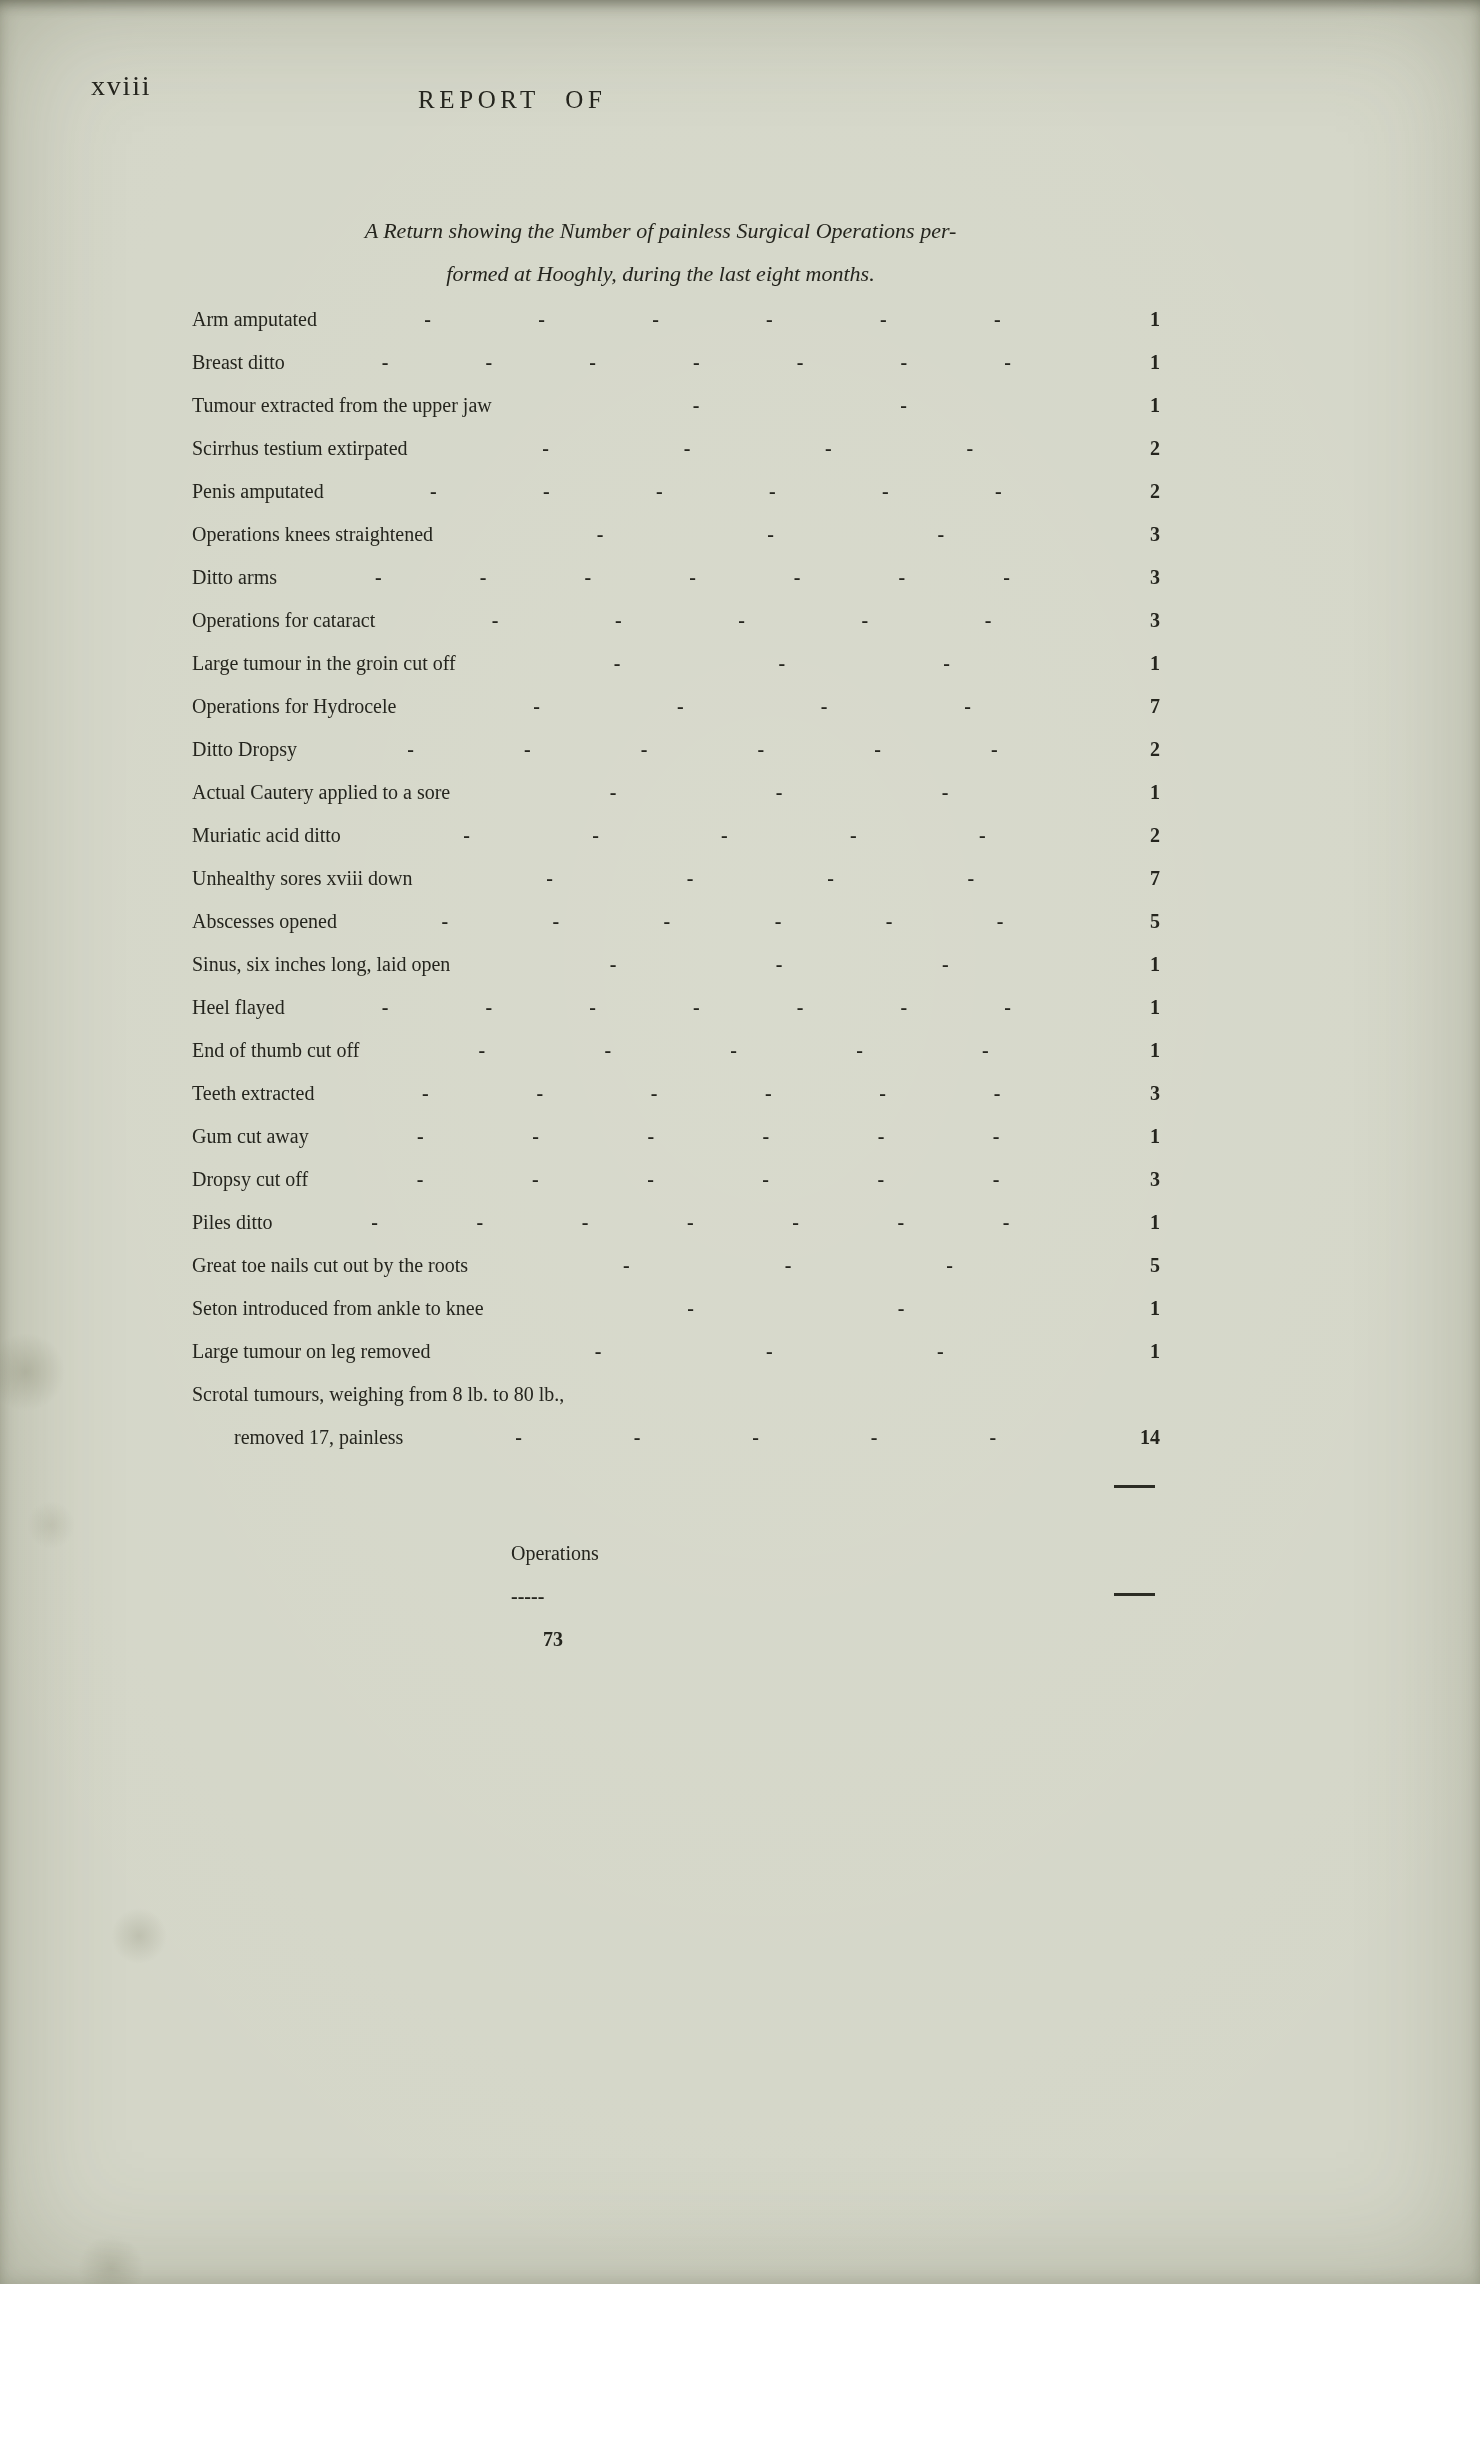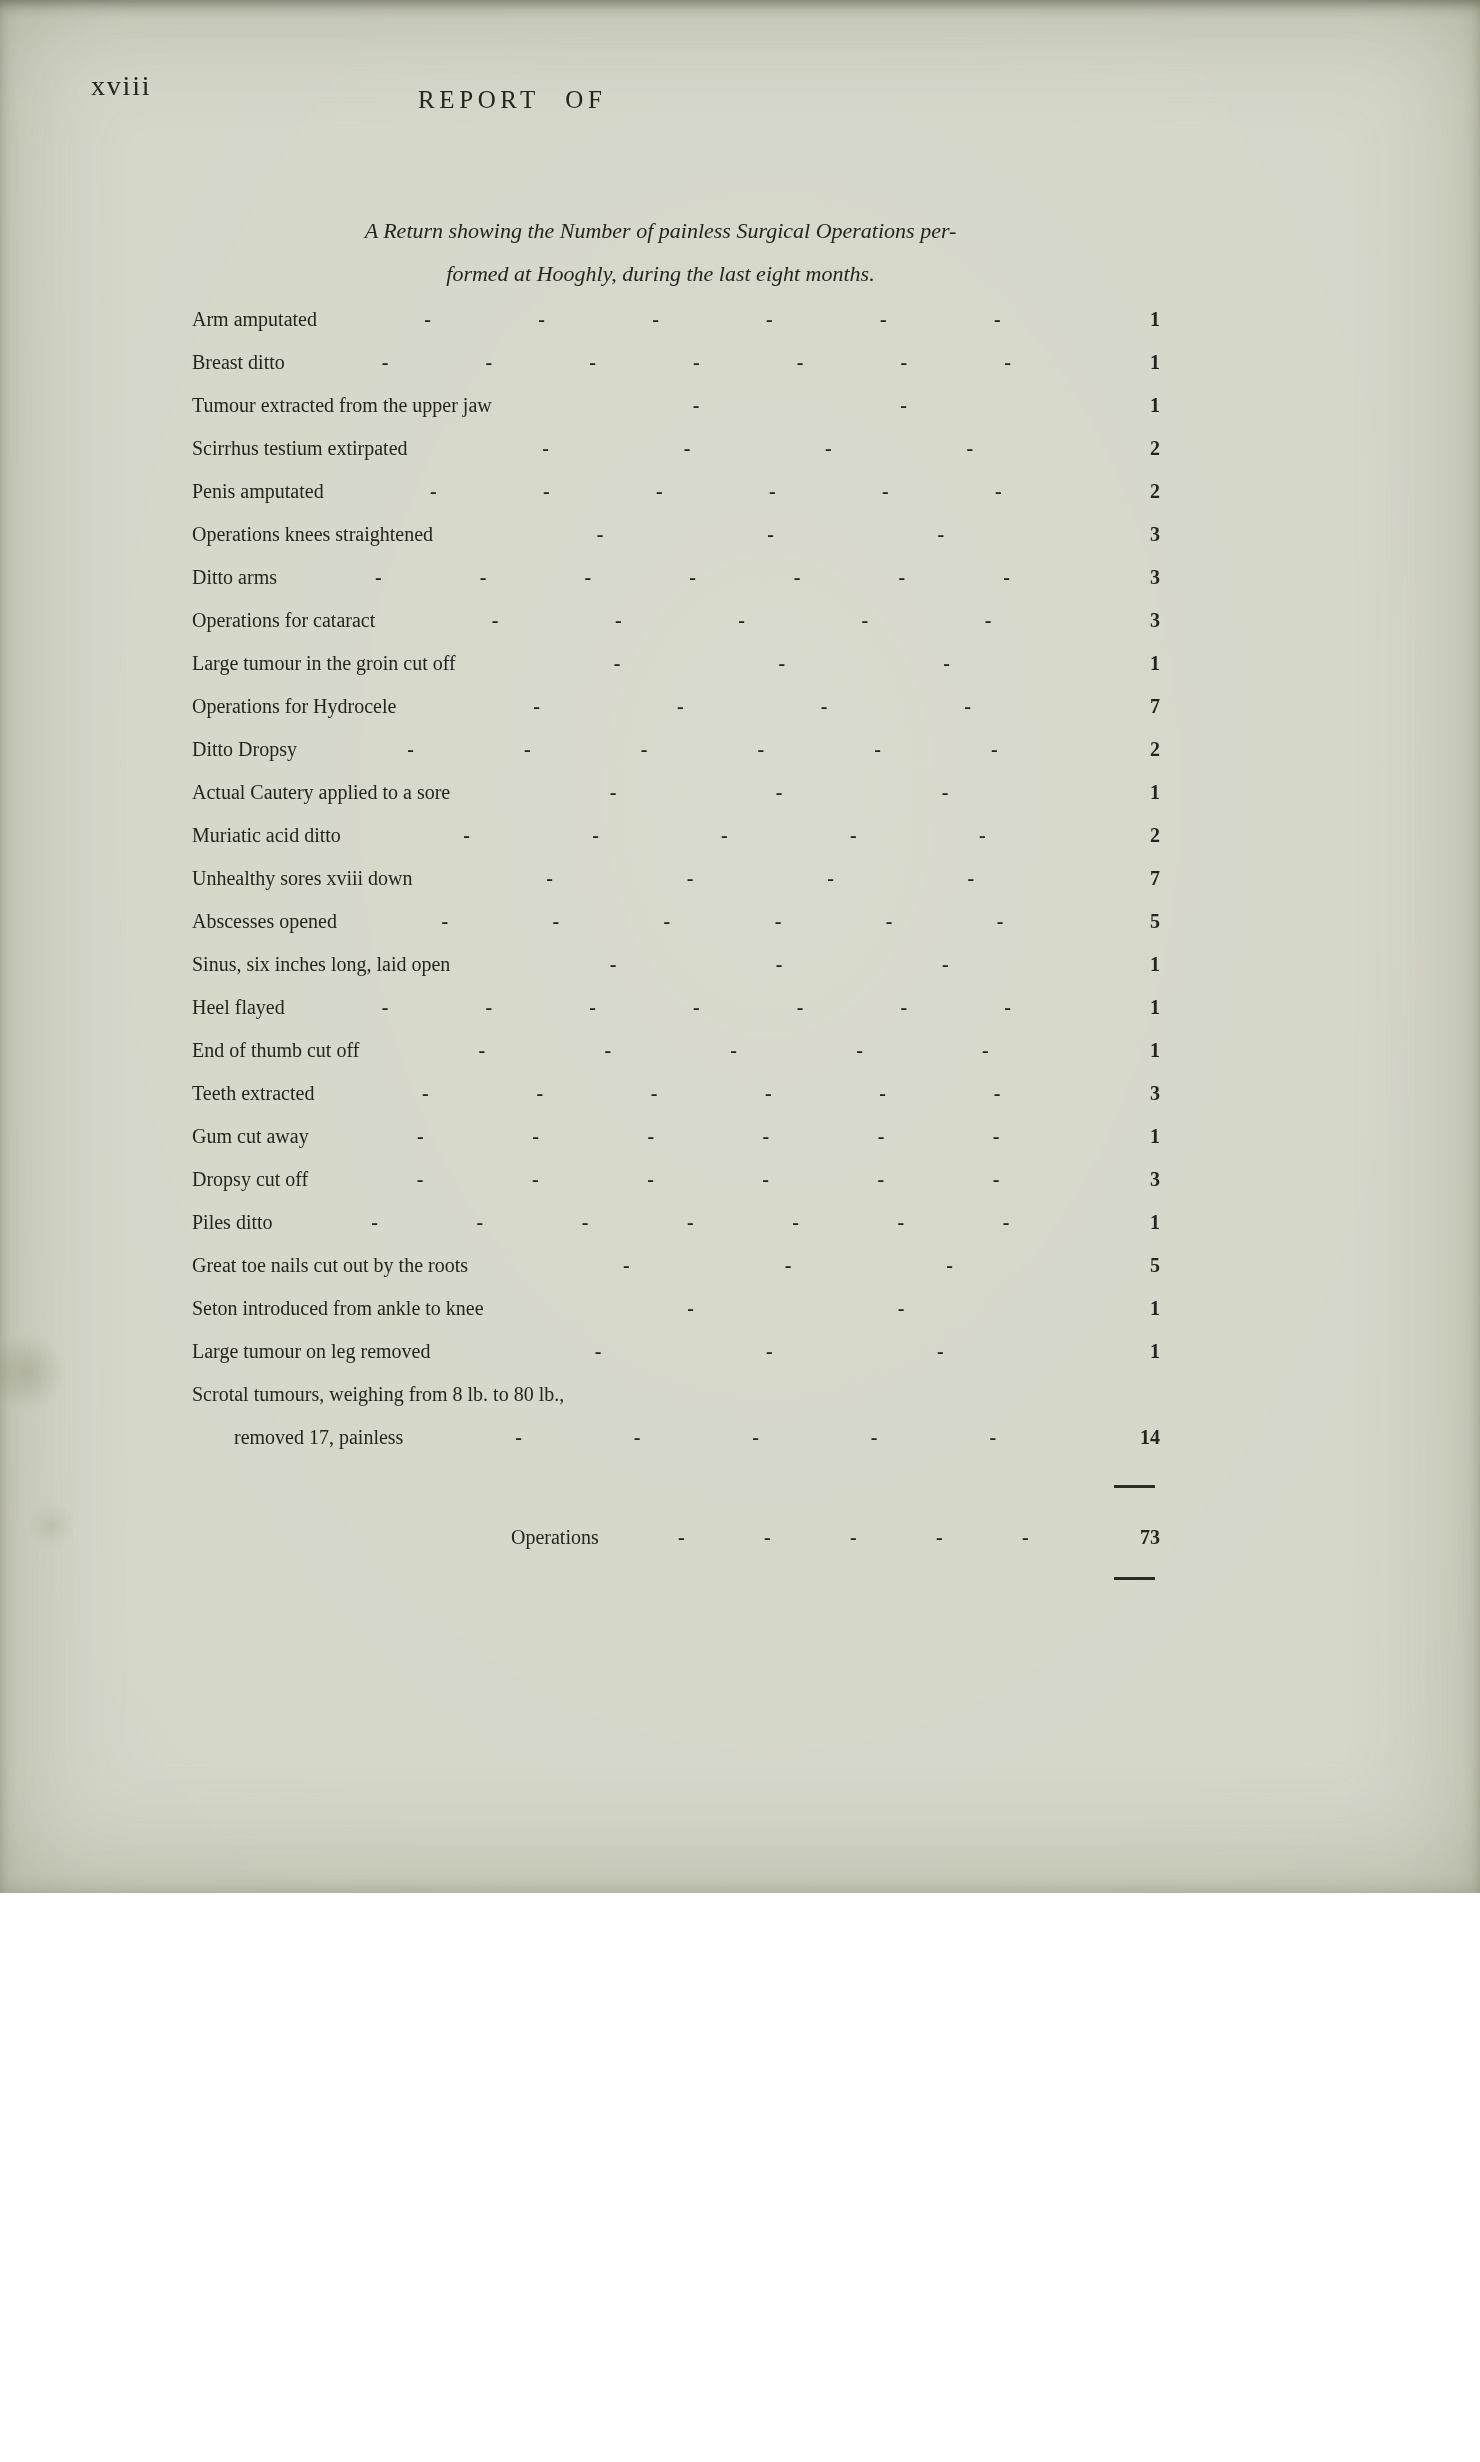--- a/index.html
+++ b/index.html
@@ -1,21 +1,21 @@
 <!DOCTYPE html>
 <html style="font-size:15px"><head>
 <meta charset="utf-8">
 <style>
   * { box-sizing: border-box; }
   html, body { margin: 0; padding: 0; }
 
   .page {
     position: relative;
     width: 1480px;
-    height: 1893px;
+    height: 2284px;
     background-color: #d4d6c8;
     background-image:
       radial-gradient(circle at 26px 1372px, rgba(94,94,64,0.22) 0, rgba(94,94,64,0) 39px),
       radial-gradient(circle at 139px 1936px, rgba(94,94,64,0.18) 0, rgba(94,94,64,0) 28px),
       radial-gradient(circle at 111px 2268px, rgba(94,94,64,0.18) 0, rgba(94,94,64,0) 33px),
       radial-gradient(circle at 51px 1525px, rgba(94,94,64,0.12) 0, rgba(94,94,64,0) 24px),
       radial-gradient(ellipse 1201px 1756px at 52% 42%, rgba(255,255,246,0.10), rgba(0,0,0,0) 85%);
     box-shadow:
       inset 0 0 120px rgba(83,86,56,0.30),
       inset 0 0 18.5px rgba(60,62,40,0.22),
@@ -90,22 +90,23 @@
     width: 41px;
     height: 2.8px;
     background: #2c2c24;
     margin-left: auto;
     margin-right: 5.5px;
   }
   .sum-rule-top { margin-top: 26px; }
   .sum-rule-bottom { margin-top: 18.5px; }
 
   .total-row {
-    margin-top: 28px;
+    margin-top: 44px;
     padding-left: 319px;
+    flex-direction: column;
   }
 </style>
 </head>
 <body>
 
 <div class="page">
 
   <div class="folio">xviii</div>
 
   <div class="running-header">REPORT OF</div>

